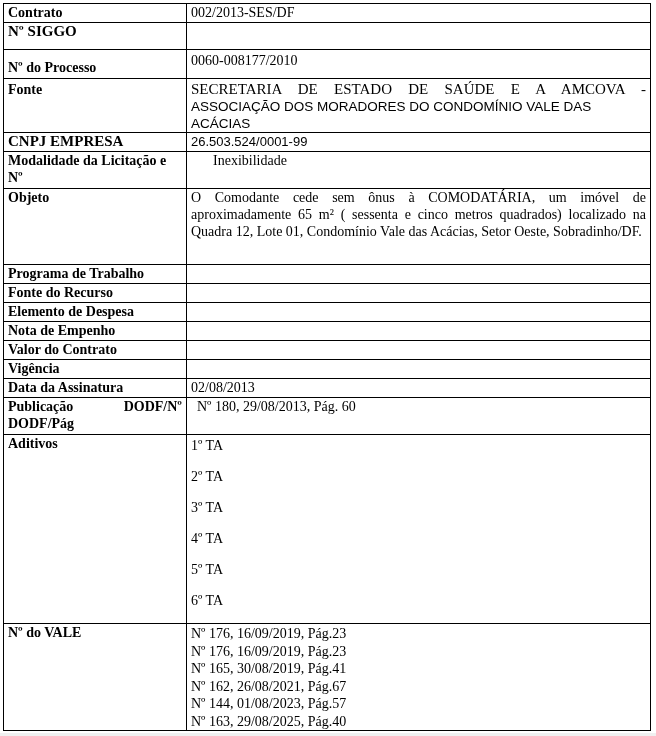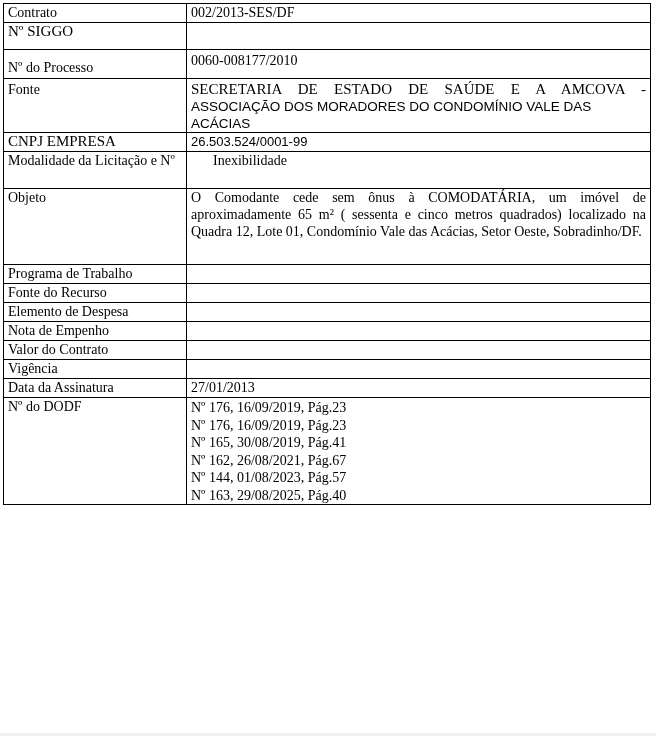--- a/index.html
+++ b/index.html
@@ -12,21 +12,21 @@
     font-family: "Liberation Serif", serif;
     font-size: 14px;
     color: #000;
   }
   table.contract td {
     border: 1.5px solid #000;
     padding: 0 4px;
     vertical-align: top;
     line-height: 17px;
   }
-  td.label { width: 174px; font-weight: normal; vertical-align: middle; margin-top: 12px; }
+  td.label { width: 174px; font-weight: bold; vertical-align: middle; margin-top: 12px; }
   td.label.top { vertical-align: top; }
   td.value { font-weight: normal; }
   .just-body { text-align: justify; }
   .sans { font-family: "Liberation Sans", sans-serif; font-size: 13px; }
   .partes-line1 { display: block; text-align: justify; text-align-last: justify; font-size: 15px; }
   .partes-line2 { display: block; font-family: Liberation Sans, sans-serif; font-size: 13.5px; }
   .tall-label { font-size: 15px; }
   tr.r-contrato td { height: 18px; }
   tr.r-siggo td { height: 26px; }
   tr.r-processo td { height: 26px; }
@@ -99,24 +99,47 @@
   <tr class="r-empty">
     <td class="label">Valor do Contrato</td>
     <td class="value"></td>
   </tr>
   <tr class="r-empty">
     <td class="label">Vigência</td>
     <td class="value"></td>
   </tr>
   <tr class="r-empty">
     <td class="label">Data da Assinatura</td>
-    <td class="value">27/01/2013</td>
+    <td class="value">02/08/2013</td>
+  </tr>
+  <tr class="r-pub">
+    <td class="label top">
+      <span class="pub-line1">
+        <span>Publicação</span>
+        <span>DODF/Nº</span>
+      </span>
+      <span class="pub-label">DODF/Pág</span>
+    </td>
+    <td class="value" style="padding-left:10px;">Nº 180, 29/08/2013, Pág. 60</td>
+  </tr>
+  <tr class="r-aditivos">
+    <td class="label">Aditivos</td>
+    <td class="value">
+      <div class="ta-list">
+        <span class="ta-item">1º TA</span>
+        <span class="ta-item">2º TA</span>
+        <span class="ta-item">3º TA</span>
+        <span class="ta-item">4º TA</span>
+        <span class="ta-item">5º TA</span>
+        <span class="ta-item">6º TA</span>
+      </div>
+    </td>
   </tr>
   <tr class="r-dodf">
-    <td class="label">Nº do DODF</td>
+    <td class="label">Nº do VALE</td>
     <td class="value" style="vertical-align:bottom;">
       <span class="dodf-item">Nº 176, 16/09/2019, Pág.23</span>
       <span class="dodf-item">Nº 176, 16/09/2019, Pág.23</span>
       <span class="dodf-item">Nº 165, 30/08/2019, Pág.41</span>
       <span class="dodf-item">Nº 162, 26/08/2021, Pág.67</span>
       <span class="dodf-item">Nº 144, 01/08/2023, Pág.57</span>
       <span class="dodf-item">Nº 163, 29/08/2025, Pág.40</span>
     </td>
   </tr>
 </tbody>

